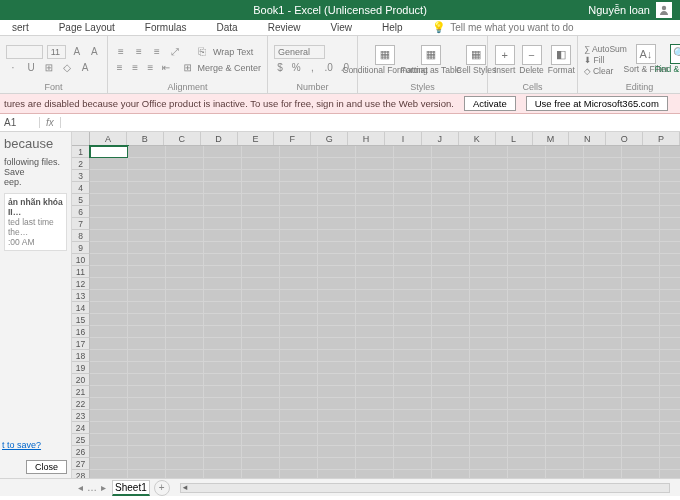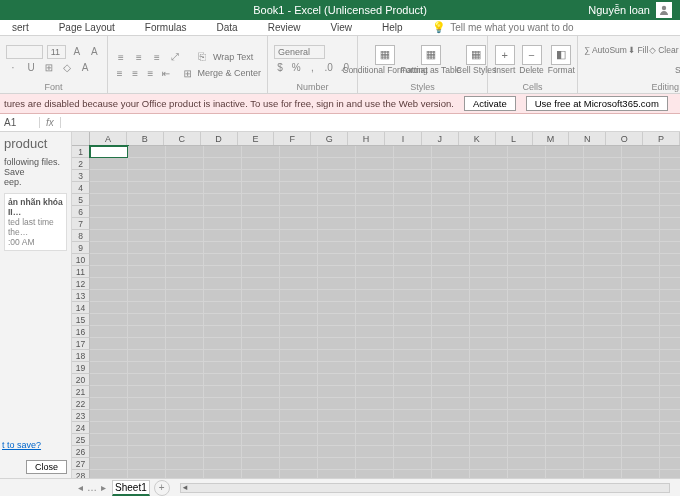--- a/index.html
+++ b/index.html
@@ -97,20 +97,21 @@
           <span class="btn-icon">A</span>
         </div>
     </div>
     <div class="group-label">Font</div>
   </div>
   <div class="group" style="width:160px">
     <div class="group-body">
       <div class="row"><span class="btn-icon">≡</span><span class="btn-icon">≡</span><span class="btn-icon">≡</span><span class="btn-icon">⤢</span>&nbsp;&nbsp;<span class="btn-icon">⎘</span><span>Wrap Text</span></div>
       <div class="row"><span class="btn-icon">≡</span><span class="btn-icon">≡</span><span class="btn-icon">≡</span><span class="btn-icon">⇤</span>&nbsp;<span class="btn-icon">⊞</span><span>Merge &amp; Center</span></div>
     </div>
+    <div class="group-label">Alignment</div>
   </div>
   <div class="group" style="width:90px">
     <div class="group-body">
       <div class="row">
           <span class="sel" style="width:51px">General</span>
         </div>
       <div class="row">
           <span class="btn-icon">$</span>
           <span class="btn-icon">%</span>
           <span class="btn-icon">,</span>
@@ -157,21 +158,21 @@
             <div class="ic">◧</div>
             <span>Format</span>
           </div>
     </div>
       </div>
     <div class="group-label">Cells</div>
   </div>
   <div class="group" style="flex:1;border-right:none">
     <div class="group-body">
         <div class="row" style="align-items:flex-start">
-      <div style="display:flex;flex-direction:row;gap:1px;font-size:8.5px">
+      <div style="display:flex;flex-direction:column;gap:1px;font-size:8.5px">
         <span>∑ <span>AutoSum</span></span>
         <span>⬇ <span>Fill</span></span>
         <span>◇ <span>Clear</span></span>
       </div>
       <div class="big-btn" style="width:30px">
             <div class="ic">A↓</div>
             <span>Sort &amp;
 Filter</span>
           </div>
       <div class="big-btn find-btn" style="width:30px">
@@ -192,21 +193,21 @@
 </div>
 
 <div class="fxbar">
   <div class="namebox">A1</div>
   <div class="fx-lbl">fx</div>
   <div style="flex:1"></div>
 </div>
 
 <div class="main">
   <div class="recovery">
-    <h3>product</h3>
+    <h3>because</h3>
     <div style="white-space:pre-line">following files.  Save
 eep.</div>
     <div class="file">
       <div style="font-weight:600">ản nhãn khóa II…</div>
       <div style="white-space:pre-line;color:#888">ted last time the…
 :00 AM</div>
     </div>
     <a class="save-link">t to save?</a>
     <button class="close-btn">Close</button>
   </div>

